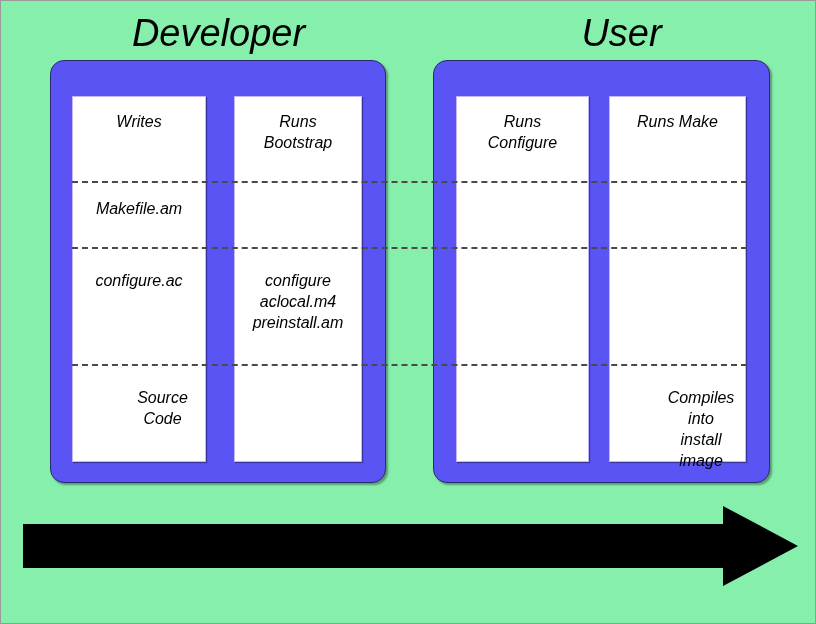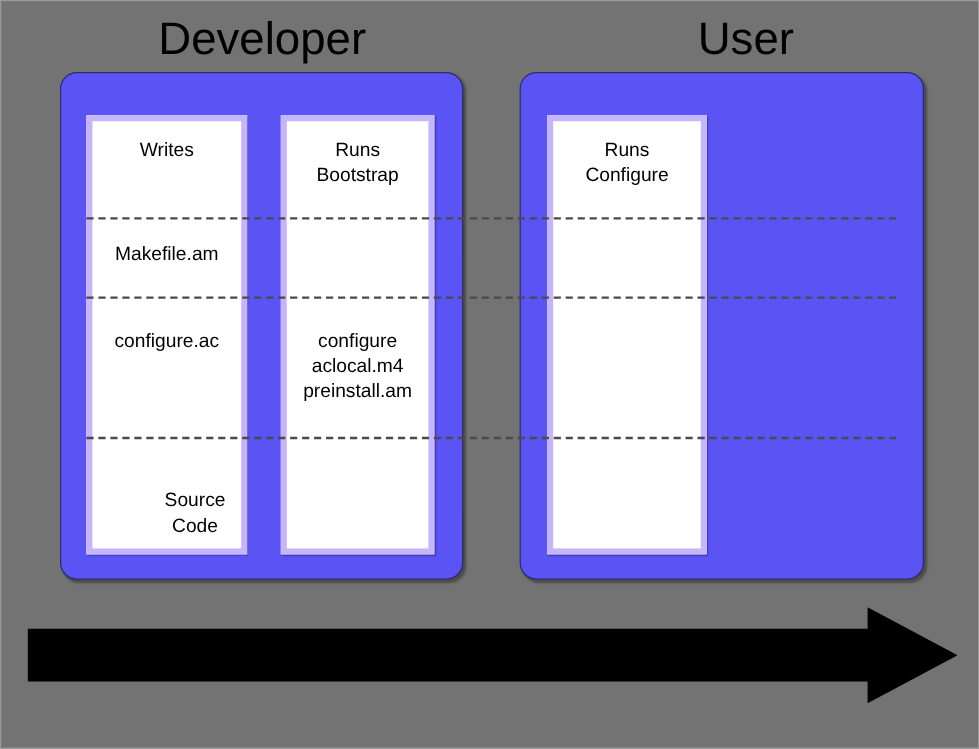--- a/index.html
+++ b/index.html
@@ -4,26 +4,27 @@
 <style>
   html, body {
     margin: 0;
     padding: 0;
     background: #ffffff;
   }
   #canvas {
     position: relative;
     width: 816px;
     height: 624px;
-    background: #737373;
+    background: #86efac;
     box-sizing: border-box;
     border: 1px solid #9a9a9a;
     overflow: hidden;
     font-family: "Liberation Sans", "DejaVu Sans", sans-serif;
     color: #000000;
+    font-style: italic;
   }
 
   
   .group-title {
     position: absolute;
     font-size: 38px;
     line-height: 44px;
     font-weight: 400;
     color: #000000;
     text-align: center;
@@ -41,21 +42,21 @@
     box-sizing: border-box;
     box-shadow: 2px 2px 2px rgba(0,0,0,0.35);
   }
   #group-developer { left: 49px;  top: 59px; width: 336px; height: 423px; }
   #group-user      { left: 432px; top: 59px; width: 337px; height: 423px; }
 
   
   .column {
     position: absolute;
     background: #ffffff;
-    border: 5px solid #c4b5fd;
+    border: 1px solid #c4b5fd;
     box-sizing: border-box;
     box-shadow: 1px 1px 1px rgba(0,0,0,0.35);
   }
   #col-writes    { left: 71px;  top: 95px; width: 134px; height: 366px; }
   #col-bootstrap { left: 233px; top: 95px; width: 128px; height: 366px; }
   #col-configure { left: 455px; top: 95px; width: 133px; height: 366px; }
   #col-make      { left: 608px; top: 95px; width: 137px; height: 366px; }
 
   
   .cell {
@@ -67,21 +68,21 @@
     justify-content: center;
     text-align: center;
     font-size: 16px;
     line-height: 21px;
     padding: 0 4px;
     box-sizing: border-box;
   }
   .row-1 { top: 0px;   height: 85px;  }
   .row-2 { top: 85px;  height: 66px;  }
   .row-3 { top: 151px; height: 117px; }
-  .row-4 { top: 284px; height: 97px; margin-left: 47px;  }
+  .row-4 { top: 268px; height: 97px; margin-left: 47px;  }
 
   
   .row-1 { align-items: flex-start; padding-top: 14px; }
   .row-3 { align-items: flex-start; padding-top: 22px; }
   .row-4 { align-items: flex-start; padding-top: 22px; }
   .row-2 { align-items: flex-start; padding-top: 16px; }
 
   
   .dash-line {
     position: absolute;
@@ -128,20 +129,26 @@
     <div class="cell row-1">Runs<br>Bootstrap</div>
     <div class="cell row-3">configure<br>aclocal.m4<br>preinstall.am</div>
     <div class="cell row-4"></div>
   </div>
 
   <div class="column" id="col-configure">
     <div class="cell row-1">Runs<br>Configure</div>
     <div class="cell row-4"></div>
   </div>
 
+  <div class="column" id="col-make">
+    <div class="cell row-1">Runs Make</div>
+    <div class="cell row-2"></div>
+    <div class="cell row-3"></div>
+    <div class="cell row-4">Compiles into<br>install image</div>
+  </div>
 
   <div class="dash-line" id="dash-1"></div>
   <div class="dash-line" id="dash-2"></div>
   <div class="dash-line" id="dash-3"></div>
 
   <div id="arrow-wrap">
     <svg width="775" height="80" viewBox="0 0 775 80" xmlns="http://www.w3.org/2000/svg">
       <polygon points="0,18 700,18 700,0 775,40 700,80 700,62 0,62" fill="#000000"></polygon>
     </svg>
   </div>

